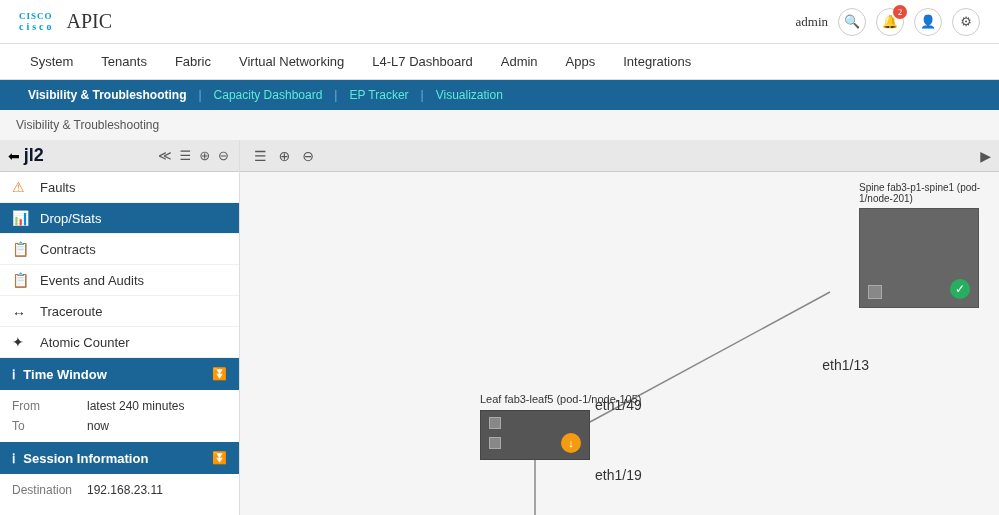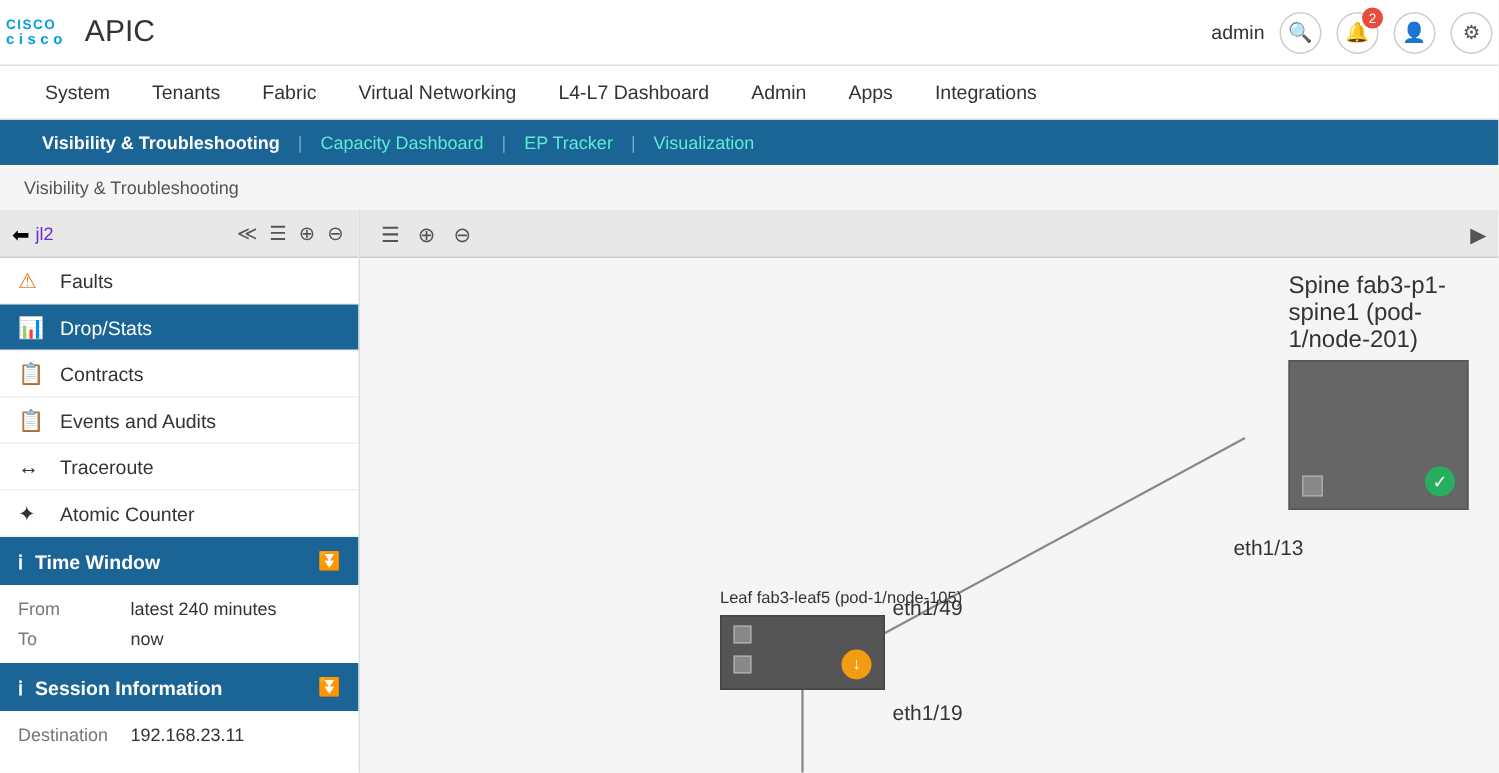--- a/index.html
+++ b/index.html
@@ -1,21 +1,21 @@
 <!DOCTYPE html>
 <html><head>
   <meta charset="utf-8">
   <style>
     * { box-sizing: border-box; margin: 0; padding: 0; }
     body { font-family: Arial, sans-serif; font-size: 13px; background: #f5f5f5; width: 999px; height: 515px; overflow: hidden; }
 
     
     .top-header {
       display: flex; align-items: center; background: #fff;
-      border-bottom: 1px solid #ddd; padding: 0 4px; height: 44px;
+      border-bottom: 1px solid #ddd; padding: 0 19px; height: 44px; font-family: Liberation Serif, serif;
     }
     .cisco-logo { display: flex; flex-direction: column; margin-right: 12px; }
     .cisco-logo span { font-size: 9px; color: #049fd9; font-weight: bold; letter-spacing: 1px; }
     .cisco-logo .logo-text { font-size: 18px; color: #049fd9; font-weight: bold; letter-spacing: 2px; }
     .apic-title { font-size: 20px; color: #333; font-weight: 300; margin-right: auto; }
     .header-icons { display: flex; align-items: center; gap: 10px; }
     .admin-text { font-size: 13px; color: #333; }
     .icon-circle {
       width: 28px; height: 28px; border-radius: 50%;
       border: 1px solid #ccc; display: flex; align-items: center;
@@ -57,21 +57,21 @@
 
     
     .main-content { display: flex; height: calc(515px - 44px - 36px - 30px - 28px); }
 
     
     .sidebar { width: 240px; background: #fff; border-right: 1px solid #ddd; flex-shrink: 0; overflow-y: auto; }
     .sidebar-header {
       display: flex; align-items: center; background: #e8e8e8;
       padding: 4px 8px; height: 32px; border-bottom: 1px solid #ccc;
     }
-    .sidebar-title { font-size: 12px; color: #6d28d9; flex: 1; }
+    .sidebar-title { font-size: 18px; color: #0f172a; flex: 1; font-weight: bold; }
     .sidebar-icons { display: flex; gap: 4px; }
     .sidebar-icon { font-size: 13px; color: #555; cursor: pointer; padding: 2px; }
 
     .sidebar-item {
       display: flex; align-items: center; padding: 7px 12px;
       cursor: pointer; border-bottom: 1px solid #f0f0f0; color: #333; font-size: 13px;
     }
     .sidebar-item.active { background: #1a6496; color: #fff; }
     .sidebar-item .item-icon { width: 20px; margin-right: 8px; font-size: 14px; }
 
@@ -97,21 +97,21 @@
     .canvas-tool { font-size: 14px; color: #555; cursor: pointer; padding: 2px 6px; }
     .canvas-toggle { margin-left: auto; }
 
     
     .diagram { position: relative; width: 100%; height: 100%; }
 
     
     .spine-node {
       position: absolute; top: 10px; right: 10px; width: 130px;
     }
-    .spine-label { font-size: 16px; color: #333; margin-bottom: 4px; }
+    .spine-label { font-size: 10px; color: #333; margin-bottom: 4px; }
     .spine-box {
       width: 120px; height: 100px; background: #666;
       border: 1px solid #555; position: relative;
     }
     .spine-port {
       position: absolute; bottom: 8px; left: 8px;
       width: 14px; height: 14px; background: #888; border: 1px solid #aaa;
     }
     .spine-check {
       position: absolute; bottom: 8px; right: 8px;

